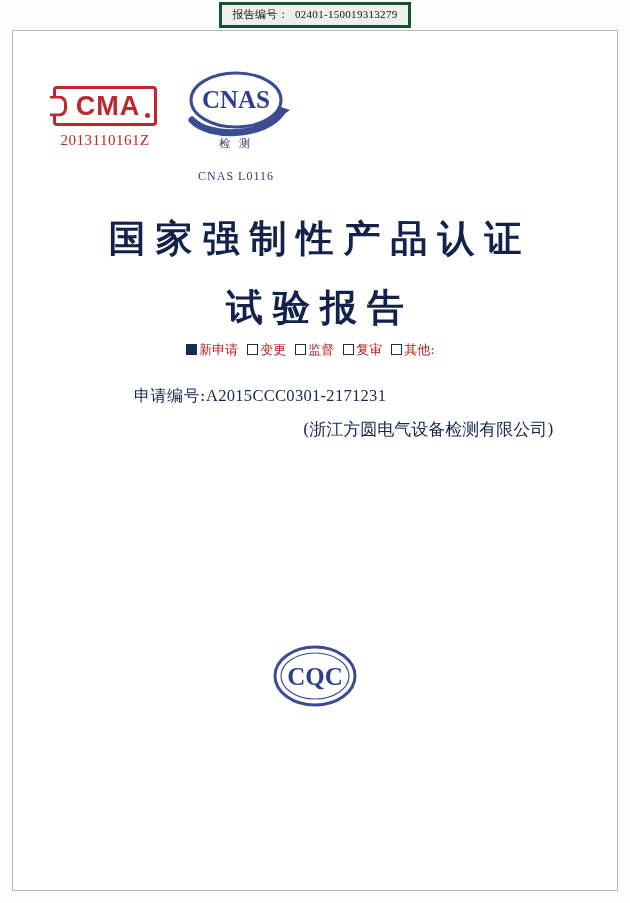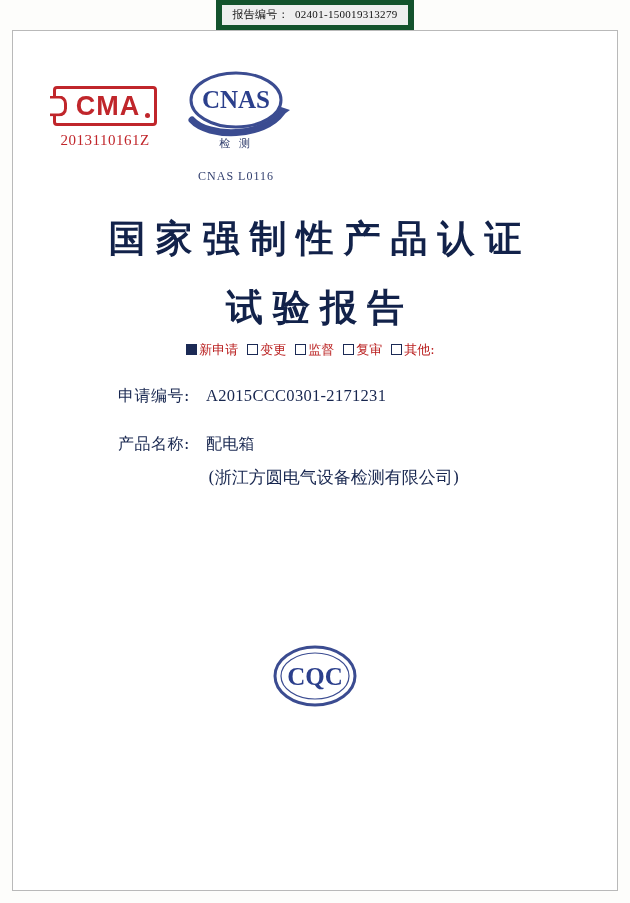--- a/index.html
+++ b/index.html
@@ -27,21 +27,21 @@
     position: absolute;
     top: 4px;
     left: 0;
     right: 0;
     height: 22px;
     display: flex;
     justify-content: center;
     align-items: center;
   }
   .report-no-box {
-    border: 6px solid #14532d;
+    border: 3px solid #14532d;
     background: #efefef;
     padding: 2px 10px 3px 10px;
     font-size: 11px;
     letter-spacing: 0.3px;
     color: #111;
     display: flex;
     gap: 6px;
     align-items: baseline;
     font-family: "Liberation Serif", serif;
   }
@@ -210,21 +210,22 @@
     position: relative;
     top: -1px;
   }
   .box.filled { background: #1b2a55; }
 
   
   .fields {
     position: absolute;
     top: 386px;
     left: 118px;
-    right: 60px;
+    right: 76px;
+    text-align: right;
   }
   .field-row {
     display: flex;
     align-items: baseline;
     margin-bottom: 27px;
     font-size: 16px;
     color: #17264f;
   }
   .field-label {
     width: 88px;
@@ -307,24 +308,20 @@
   <div class="title-main">国家强制性产品认证</div>
   <div class="title-sub">试验报告</div>
 
   <div class="check-row" id="check-row"><span class="check-item"><span class="box filled"></span><span>新申请</span></span><span class="check-item"><span class="box"></span><span>变更</span></span><span class="check-item"><span class="box"></span><span>监督</span></span><span class="check-item"><span class="box"></span><span>复审</span></span><span class="check-item"><span class="box"></span><span>其他:</span></span></div>
 
   <div class="fields" id="field-list">
       <div class="field-row">
         <div class="field-label">申请编号:</div>
         <div class="field-value">A2015CCC0301-2171231</div>
       </div>
-      <div class="field-row">
-        <div class="field-label">产品名称:</div>
-        <div class="field-value cn">配电箱</div>
-      </div>
       <div class="field-sub">(浙江方圆电气设备检测有限公司)</div>
     </div>
 
   <div class="cqc">
     <div class="cqc-mark">
       <svg width="104" height="72" viewBox="0 0 104 72" xmlns="http://www.w3.org/2000/svg">
         <ellipse cx="52" cy="36" rx="40" ry="29" fill="none" stroke="#3b4c91" stroke-width="3"></ellipse>
         <ellipse cx="52" cy="36" rx="34" ry="23" fill="none" stroke="#3b4c91" stroke-width="1.2"></ellipse>
         <text x="52" y="45" text-anchor="middle" font-family="Liberation Serif, serif" font-size="25" font-weight="bold" fill="#2b3f8c">CQC</text>
       </svg>

